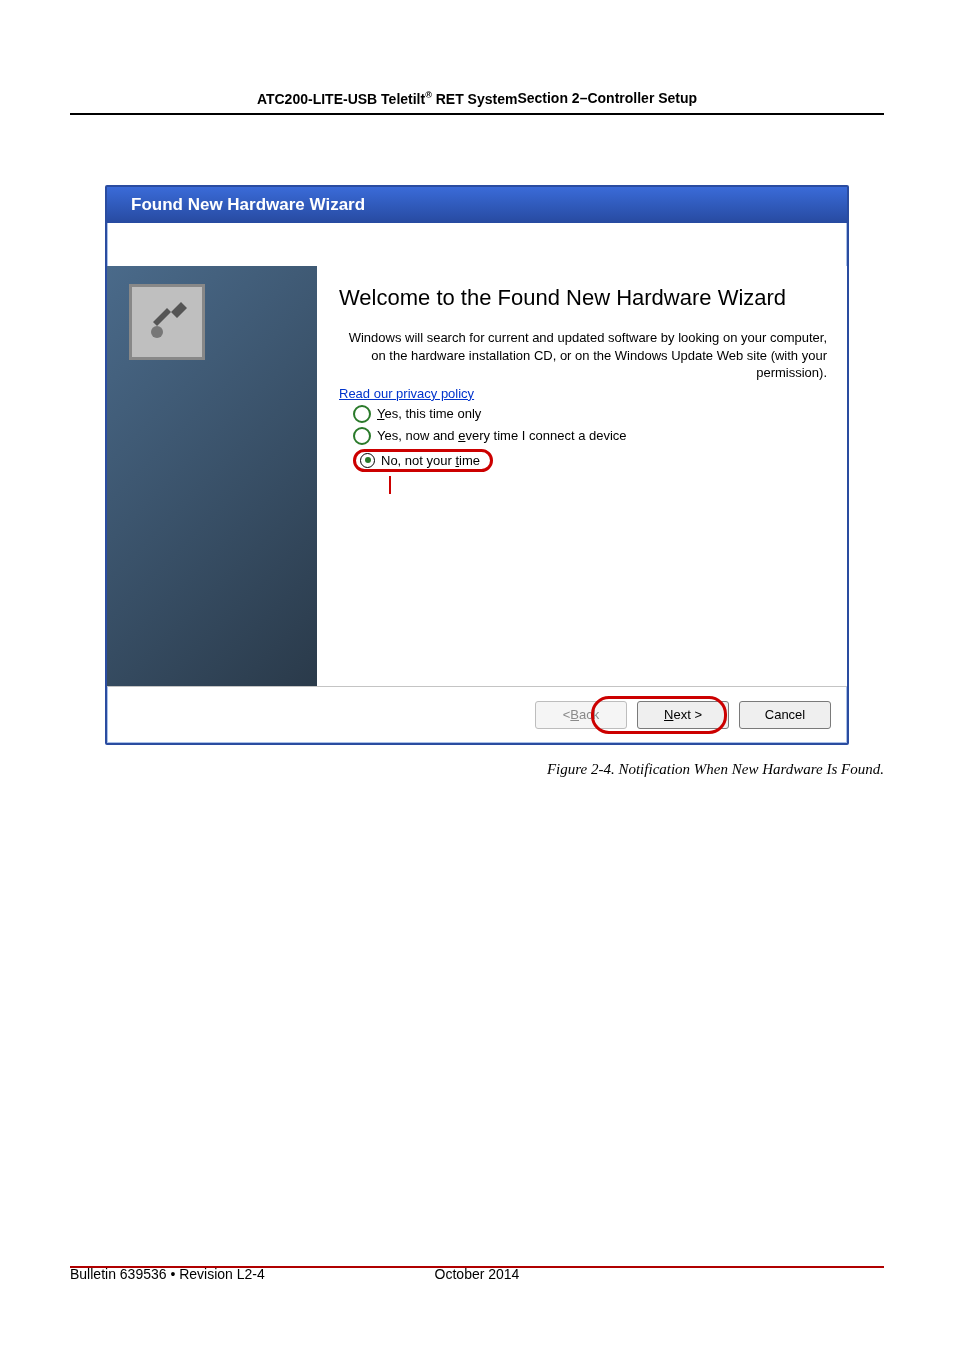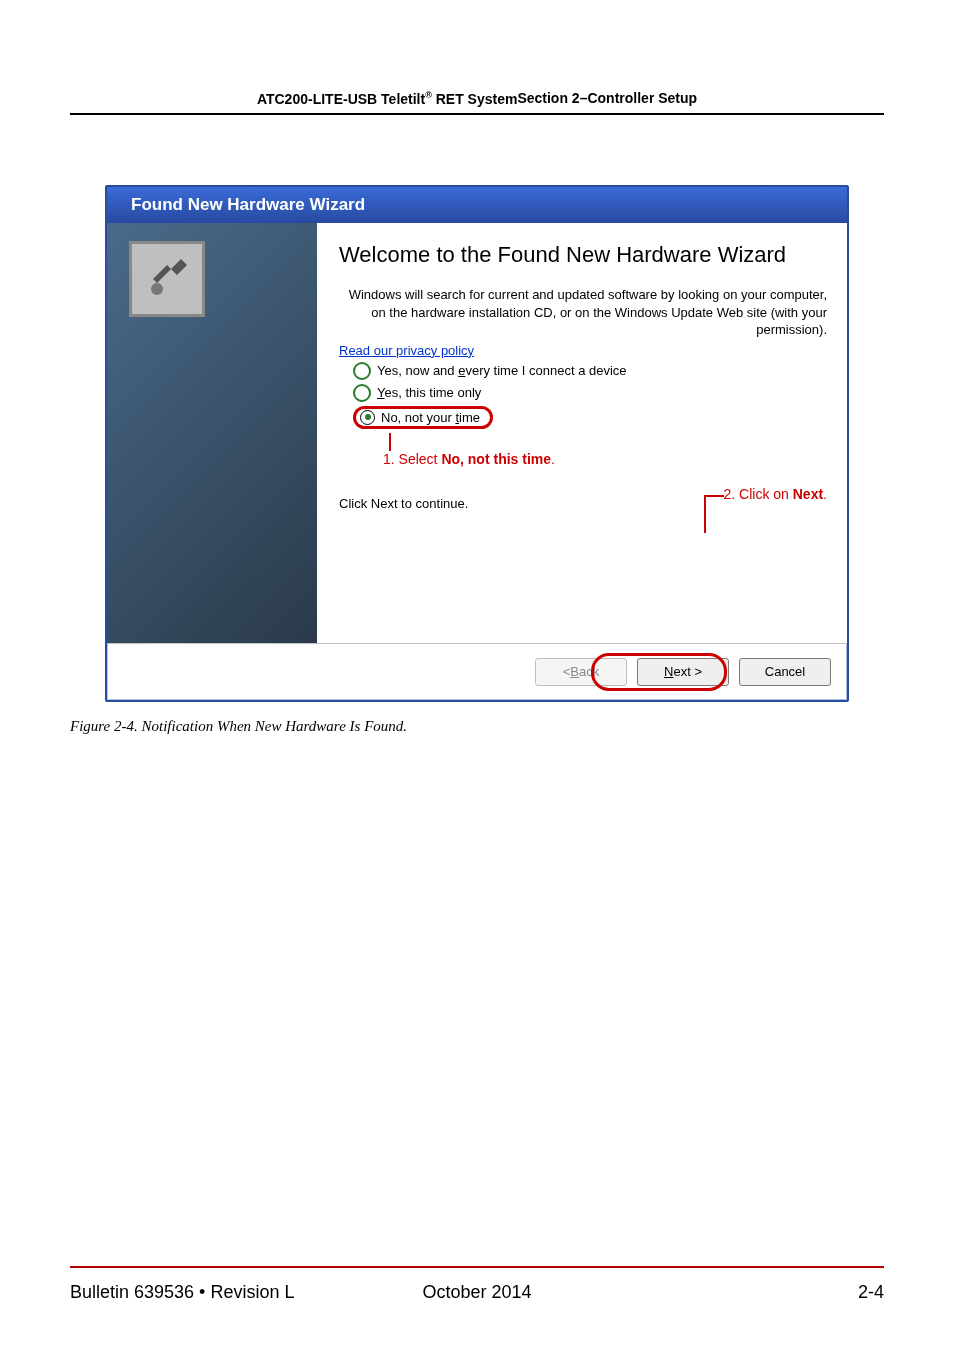--- a/index.html
+++ b/index.html
@@ -37,20 +37,21 @@
     background: linear-gradient(#3a6bd8, #274aa0);
     color: #fff;
     font-weight: bold;
     font-family: "Trebuchet MS", Tahoma, sans-serif;
     font-size: 17px;
     padding: 8px 24px;
   }
   .body {
     display: flex;
     background: #fff;
+    margin-top: 43px;
   }
   .leftimg {
     width: 210px;
     min-height: 420px;
     background: linear-gradient(135deg, #4a6a8a 0%, #2a3a4a 100%);
     position: relative;
   }
   .leftimg .icon-box {
     position: absolute;
     top: 18px;
@@ -127,31 +128,31 @@
     display:inline-flex; align-items:center; justify-content:center;
   }
   .btn.disabled { color:#8a8a8a; background:#f5f5f5; border-color:#bdbdbd;}
   .btn .ul { text-decoration: underline; }
   .next-ellipse {
     position:absolute; right:120px; top:9px;
     border:3px solid #cc0000; border-radius:18px;
     width:130px; height:32px; pointer-events:none;
   }
   .caption {
-    text-align:left; font-style:italic;
+    text-align:right; font-style:italic;
     font-family: Georgia, "Times New Roman", serif;
     font-size: 15px; margin-top: 16px;
   }
   .footer-line {
     border-top: 2.5px solid #b00000;
     position:absolute; left:70px; right:70px; bottom:82px;
   }
   .footer {
-    position:absolute; left:70px; right:70px; bottom:47px;
-    display:flex; justify-content:space-between; font-size:18px;
+    position:absolute; left:70px; right:70px; bottom:68px;
+    display:flex; font-size:14px;
     font-family: Arial, sans-serif;
   }
   .footer .mid { position:absolute; left:0; right:0; text-align:center; }
 </style>
 </head>
 <body>
 
 <div class="page">
   <div class="hdr">
     <span>
@@ -173,46 +174,35 @@
       </div>
       <div class="rightcol">
         <h1 class="wiz-h1">Welcome to the Found New Hardware Wizard</h1>
         <p class="para">Windows will search for current and updated software by looking on your computer, on the hardware installation CD, or on the Windows Update Web site (with your permission).</p>
         <span class="link">Read our privacy policy</span>
 
 
         <div class="radios">
           <div class="radio-row">
             <span class="radio-circle"></span>
-            <span><span>Yes, now and </span><span style="text-decoration:underline">e</span><span>very time I connect a device</span></span>
+            <span><span style="text-decoration:underline">Y</span><span>es, this time only</span></span>
           </div>
           <div class="radio-row">
             <span class="radio-circle"></span>
-            <span><span style="text-decoration:underline">Y</span><span>es, this time only</span></span>
+            <span><span>Yes, now and </span><span style="text-decoration:underline">e</span><span>very time I connect a device</span></span>
           </div>
           <div class="radio-row">
             <span class="sel-ellipse">
               <span class="radio-circle small sel"></span>
               <span><span>No, not your </span><span style="text-decoration:underline">t</span><span>ime</span></span>
             </span>
           </div>
           <div class="connector-v"></div>
-          <div class="ann-text">
-            <span>1. Select </span><b>No, not this time</b><span>.</span>
-          </div>
         </div>
 
-        <div class="ann-row2">
-          <span class="txt">Click Next to continue.</span>
-          <span style="flex:1"></span>
-          <span class="ann-box"></span>
-          <span class="ann-label2">
-            <span>2. Click on </span><b>Next</b><span>.</span>
-          </span>
-        </div>
       </div>
     </div>
     <div class="btnbar">
       <span class="next-ellipse"></span>
       <button class="btn disabled">
         <span>&lt; </span>
           <span class="ul">B</span>
           <span>ack</span>
       </button>
       <button class="btn">

